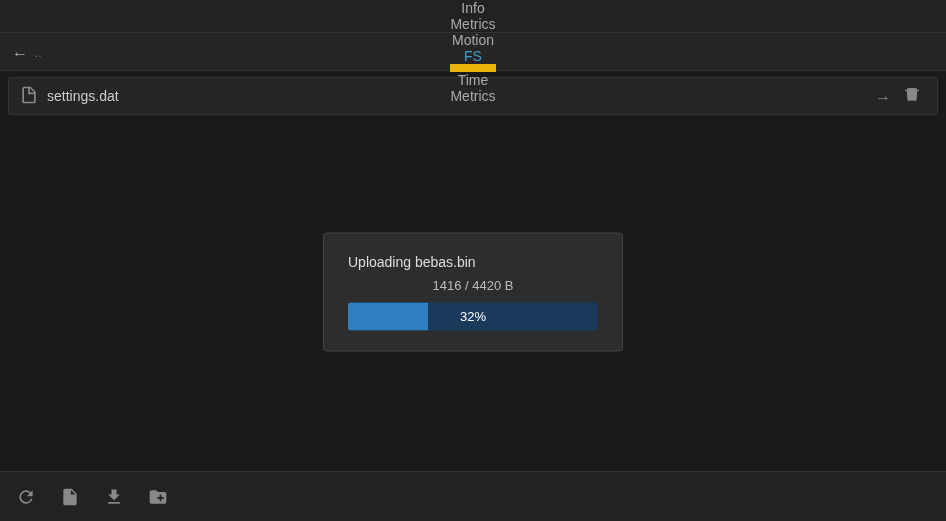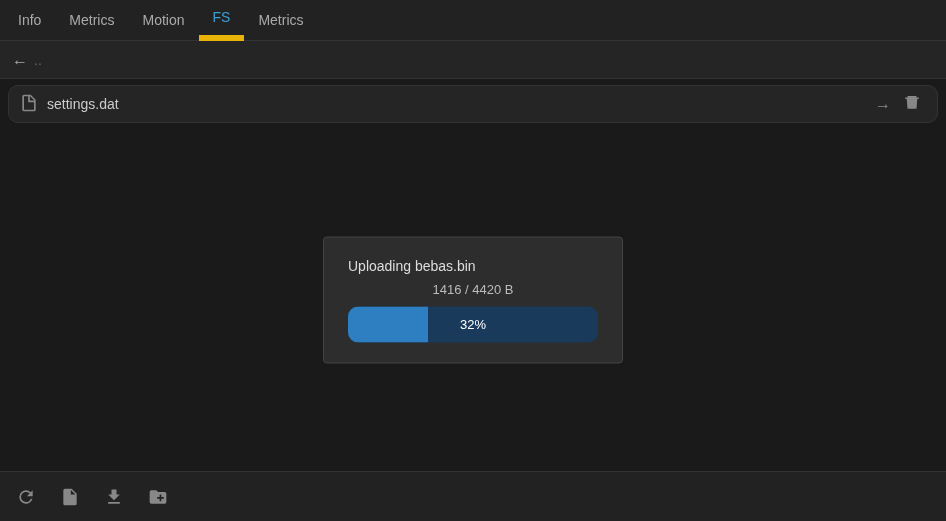--- a/index.html
+++ b/index.html
@@ -14,38 +14,39 @@
       overflow: hidden;
       position: relative;
     }
 
     
     .nav-bar {
       display: flex;
       align-items: center;
       background-color: #222222;
       border-bottom: 1px solid #333;
-      height: 41px;
+      height: 33px;
       padding: 0 4px;
+      flex-direction: column;
     }
 
     .nav-item {
       padding: 0 14px;
       height: 41px;
       display: flex;
       align-items: center;
       cursor: pointer;
       color: #aaaaaa;
       font-size: 14px;
       text-decoration: none;
     }
 
     .nav-item.active {
       color: #3a9fd5;
-      border-bottom: 6px solid #eab308;
+      border-bottom: 8px solid #eab308;
     }
 
     
     .breadcrumb-bar {
       display: flex;
       align-items: center;
       background-color: #252525;
       border-bottom: 1px solid #333;
       height: 38px;
       padding: 0 12px;
@@ -71,21 +72,21 @@
     }
 
     .file-row {
       display: flex;
       align-items: center;
       background-color: #252525;
       border: 1px solid #333;
       height: 38px;
       padding: 0 10px;
       cursor: pointer;
-      border-radius: 10px;
+      border-radius: 2px;
     }
 
     .file-icon {
       margin-right: 8px;
       color: #888;
       font-size: 14px;
     }
 
     .file-name {
       flex: 1;
@@ -122,23 +123,23 @@
 
     .upload-progress-text {
       color: #bbbbbb;
       font-size: 13px;
       text-align: center;
       margin-bottom: 10px;
     }
 
     .progress-bar-container {
       width: 100%;
-      height: 36px;
+      height: 28px;
       background-color: #1a3a5c;
-      border-radius: 10px;
+      border-radius: 2px;
       overflow: hidden;
       position: relative;
     }
 
     .progress-bar-fill {
       height: 100%;
       background-color: #2d7fc1;
       border-radius: 2px 0 0 2px;
     }
 
@@ -187,20 +188,21 @@
     }
   </style>
 </head>
 <body>
 
 <div class="nav-bar">
   <a class="nav-item">Info</a>
   <a class="nav-item">Metrics</a>
   <a class="nav-item">Motion</a>
   <a class="nav-item active">FS</a>
+  <a class="nav-item">Time</a>
   <a class="nav-item">Metrics</a>
 </div>
 
 <div class="breadcrumb-bar">
   <span class="breadcrumb-back">←</span>
   <span class="breadcrumb-sep">..</span>
 </div>
 
 <div class="file-list">
   <div class="file-row">

